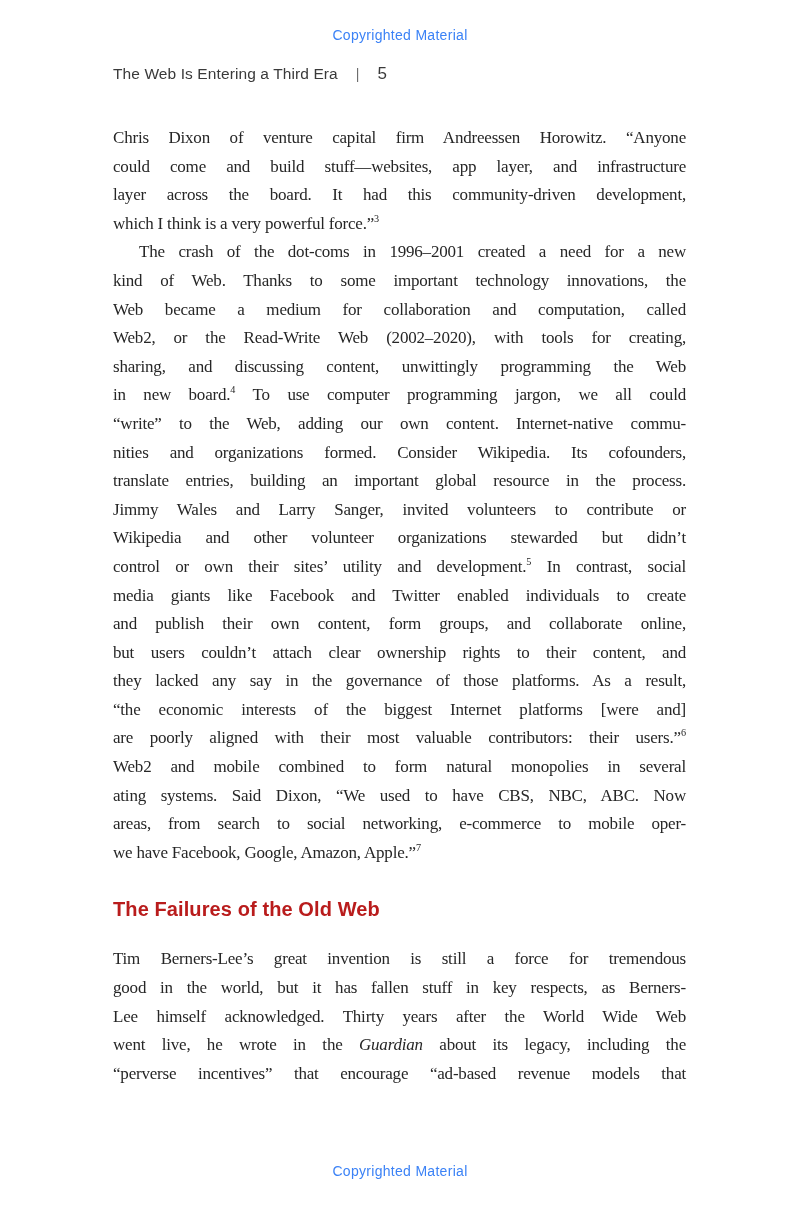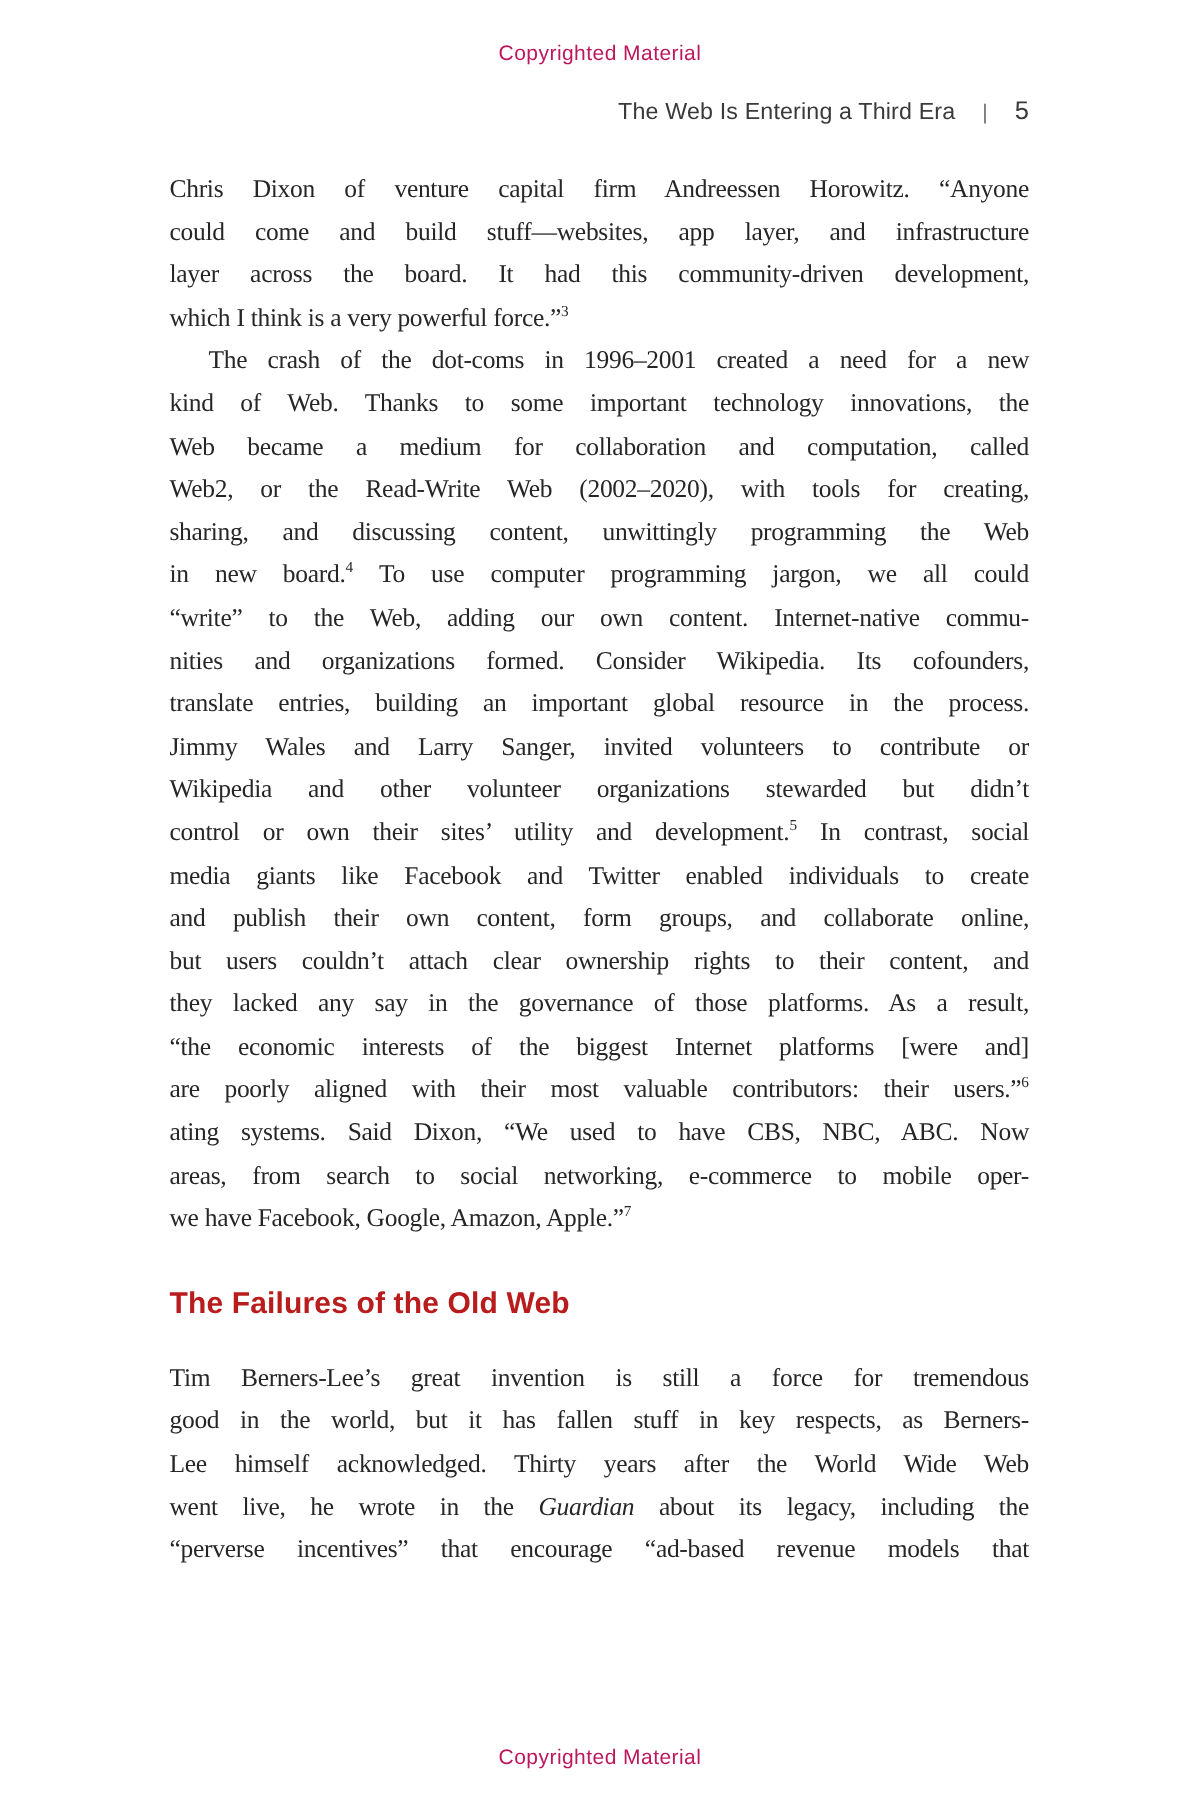--- a/index.html
+++ b/index.html
@@ -15,44 +15,43 @@
     font-family: "Liberation Serif", "DejaVu Serif", serif;
   }
   .copyright-label {
     position: absolute;
     left: 0;
     width: 100%;
     text-align: center;
     font-family: "Liberation Sans", "DejaVu Sans", sans-serif;
     font-size: 14px;
     letter-spacing: 0.3px;
-    color: #be185d;
+    color: #3b82f6;
   }
   .copyright-top { top: 27px; }
   .copyright-bottom { top: 1163px; }
 
   .running-head {
     position: absolute;
     top: 64px;
     left: 113px;
     width: 573px;
     display: flex;
-    justify-content: flex-end;
     align-items: baseline;
     gap: 18px;
     font-family: "Liberation Sans", "DejaVu Sans", sans-serif;
     color: #3a3a3a;
   }
   .running-head .rh-title { font-size: 15.5px; letter-spacing: 0.1px; }
   .running-head .rh-divider { font-size: 14px; color: #6e6e6e; }
   .running-head .rh-page { font-size: 17px; }
 
   .text-block {
     position: absolute;
-    top: 112px;
+    top: 124px;
     left: 113px;
     width: 573px;
     font-size: 17px;
     line-height: 28.6px;
     letter-spacing: -0.2px;
     color: #262626;
   }
   .para { margin: 0; }
   .line {
     text-align: justify;
@@ -112,20 +111,21 @@
       <div class="line"><span>translate entries, building an important global resource in the process.</span></div>
       <div class="line"><span>Jimmy Wales and Larry Sanger, invited volunteers to contribute or</span></div>
       <div class="line"><span>Wikipedia and other volunteer organizations stewarded but didn’t</span></div>
       <div class="line"><span>control or own their sites’ utility and development.</span><sup>5</sup><span> In contrast, social</span></div>
       <div class="line"><span>media giants like Facebook and Twitter enabled individuals to create</span></div>
       <div class="line"><span>and publish their own content, form groups, and collaborate online,</span></div>
       <div class="line"><span>but users couldn’t attach clear ownership rights to their content, and</span></div>
       <div class="line"><span>they lacked any say in the governance of those platforms. As a result,</span></div>
       <div class="line"><span>“the economic interests of the biggest Internet platforms [were and]</span></div>
       <div class="line"><span>are poorly aligned with their most valuable contributors: their users.”</span><sup>6</sup></div>
+      <div class="line"><span>Web2 and mobile combined to form natural monopolies in several</span></div>
       <div class="line"><span>ating systems. Said Dixon, “We used to have CBS, NBC, ABC. Now</span></div>
       <div class="line"><span>areas, from search to social networking, e-commerce to mobile oper-</span></div>
       <div class="line end"><span>we have Facebook, Google, Amazon, Apple.”</span><sup>7</sup></div>
     </div>
     <div class="section-heading">The Failures of the Old Web</div>
     <div class="para">
       <div class="line"><span>Tim Berners-Lee’s great invention is still a force for tremendous</span></div>
       <div class="line"><span>good in the world, but it has fallen stuff in key respects, as Berners-</span></div>
       <div class="line"><span>Lee himself acknowledged. Thirty years after the World Wide Web</span></div>
       <div class="line"><span>went live, he wrote in the </span><i>Guardian</i><span> about its legacy, including the</span></div>

